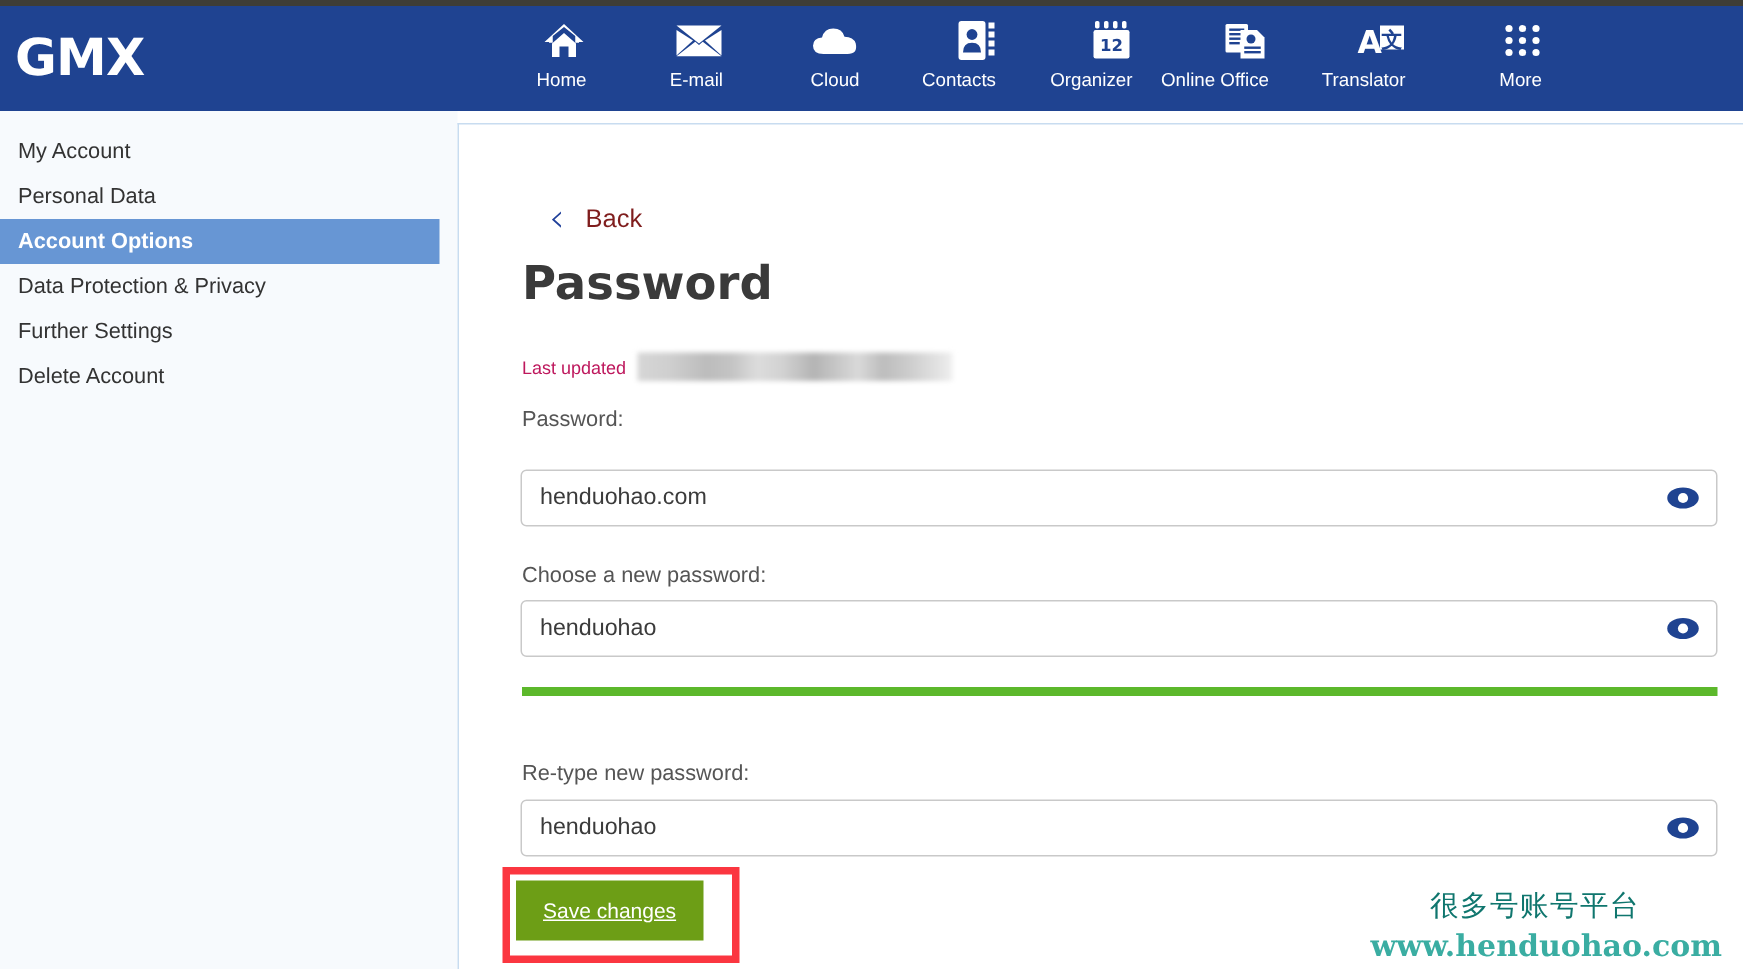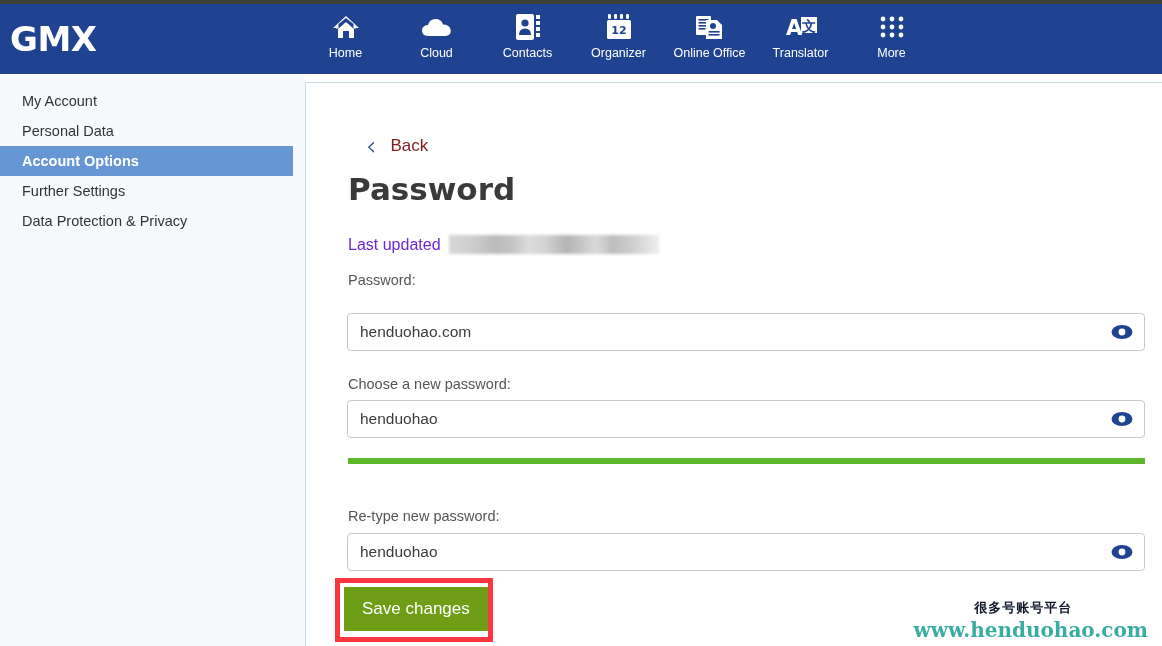--- a/index.html
+++ b/index.html
@@ -25,35 +25,35 @@
     display: flex; align-items: center;
   }
   .brand {
     width: 300px; padding-left: 10px;
     color: #ffffff; font-size: 34px; font-weight: bold; letter-spacing: -0.5px;
     font-family: "DejaVu Sans", sans-serif;
   }
   .nav { display: flex; align-items: flex-start; gap: 0px; height: 70px; padding-top: 7px; }
   .nav-item {
     width: 91px; height: 60px;
-    display: flex; flex-direction: column; align-items: center; justify-content: flex-start;
+    display: flex; flex-direction: column; align-items: flex-end; justify-content: flex-start;
     color: #ffffff; cursor: pointer;
   }
   .nav-icon { height: 32px; display: flex; align-items: center; justify-content: center; }
   .nav-label { font-size: 12.5px; line-height: 14px; margin-top: 3px; white-space: nowrap; }
 
   
   .sidebar {
     position: absolute; left: 0; top: 74px; width: 305px; height: 572px;
     background: #f7fafd;
     padding-top: 12px;
   }
   .side-item {
     height: 30px; line-height: 30px;
-    padding-left: 22px; font-size: 14.5px; color: #333333; cursor: pointer;
+    padding-left: 12px; font-size: 14.5px; color: #333333; cursor: pointer;
     white-space: nowrap;
   }
   .side-item.active {
     background: #6796d4; color: #ffffff; font-weight: bold;
     width: 293px;
   }
 
   
   .content {
     position: absolute; left: 305px; top: 82px; width: 857px; height: 564px;
@@ -74,21 +74,21 @@
   .page-title {
     position: absolute; left: 42px; top: 88px;
     font-size: 31px; color: #3a3a3a; font-weight: bold;
     font-family: "DejaVu Sans", sans-serif;
   }
 
   .last-updated-row {
     position: absolute; left: 42px; top: 152px;
     display: flex; align-items: center; gap: 8px;
   }
-  .last-updated-label { font-size: 16px; color: #6d28d9; }
+  .last-updated-label { font-size: 12px; color: #be185d; }
   .redacted {
     width: 210px; height: 19px;
     background: linear-gradient(90deg,
       #d6d6d6 0%, #cfcfcf 10%, #bcbcbc 22%, #c4c4c4 30%,
       #dcdcdc 38%, #d2d2d2 46%, #b4b4b4 56%, #c9c9c9 64%,
       #d9d9d9 70%, #bdbdbd 78%, #cccccc 86%, #e4e4e4 96%, #efefef 100%);
     filter: blur(1.6px);
   }
 
   .field-label {
@@ -118,32 +118,32 @@
   .save-wrap { position: absolute; left: 38px; top: 504px; }
   .annot-box {
     position: absolute; left: -9px; top: -9px;
     width: 158px; height: 64px;
     border: 5px solid #fb3640; background: transparent;
   }
   .save-btn {
     position: relative;
     background: #6d9e16; border: none; color: #ffffff;
     font-family: "Liberation Sans", sans-serif;
-    font-size: 17px; padding: 12px 18px; cursor: pointer;
+    font-size: 14px; padding: 12px 18px; cursor: pointer;
     white-space: nowrap;
+    text-decoration: underline;
   }
 
   .watermark {
     position: absolute; right: 14px; bottom: 4px;
     text-align: center; color: #3fb3a8;
   }
   .wm-cn {
-    font-size: 13px; letter-spacing: 1px; color: #0f172a;
+    font-size: 19px; letter-spacing: 1px; color: #0f766e;
     font-family: "DejaVu Sans", sans-serif;
-    font-weight: bold;
   }
   .wm-url {
     font-size: 20px; font-weight: bold; color: #3aada2; margin-top: 1px;
     font-family: "DejaVu Serif", serif;
     margin-left: 15px;
   }
 </style>
 </head>
 <body>
 
@@ -159,20 +159,31 @@
       <div class="nav-item">
         <span class="nav-icon">
           <svg width="30" height="28" viewBox="0 0 30 28">
             <path d="M15 3 L28 15 L25 15 L25 15.5 L22.5 15.5 L22.5 11 L15 5 L7.5 11 L7.5 15.5 L5 15.5 L5 15 L2 15 Z" fill="#fff"></path>
             <path d="M15 9 L23 16 L23 25 L18 25 L18 18 L12 18 L12 25 L7 25 L7 16 Z" fill="#fff"></path>
           </svg>
         </span>
         <span class="nav-label">Home</span>
       </div>
 
+      <div class="nav-item">
+        <span class="nav-icon">
+          <svg width="32" height="24" viewBox="0 0 32 24">
+            <path d="M1 2 L31 2 L16 14 Z" fill="#fff"></path>
+            <path d="M1 5 L1 22 L12 12 Z" fill="#fff"></path>
+            <path d="M31 5 L31 22 L20 12 Z" fill="#fff"></path>
+            <path d="M1 22.5 L13.5 12.8 L16 15 L18.5 12.8 L31 22.5 Z" fill="#fff"></path>
+          </svg>
+        </span>
+        <span class="nav-label">E-mail</span>
+      </div>
 
       <div class="nav-item">
         <span class="nav-icon">
           <svg width="32" height="22" viewBox="0 0 32 22">
             <path d="M8 20 Q1 20 1 14.5 Q1 9.5 7 9 Q8.5 3 14.5 3 Q20.5 3 22 8.5 Q28 8.5 29.5 13 Q31 20 24 20 Z" fill="#fff"></path>
           </svg>
         </span>
         <span class="nav-label">Cloud</span>
       </div>
 
@@ -252,22 +263,23 @@
         <span class="nav-label">More</span>
       </div>
 
     </div>
   </div>
 
   <div class="sidebar">
     <div class="side-item">My Account</div>
     <div class="side-item">Personal Data</div>
     <div class="side-item active">Account Options</div>
+    <div class="side-item">Data Protection &amp; Privacy</div>
     <div class="side-item">Further Settings</div>
-    <div class="side-item">Data Protection &amp; Privacy</div>
+    <div class="side-item">Delete Account</div>
   </div>
 
   <div class="content">
 
     <div class="back-row">
       <span class="chev">‹</span>
       <span class="back-text">Back</span>
     </div>
 
     <div class="page-title">Password</div>

